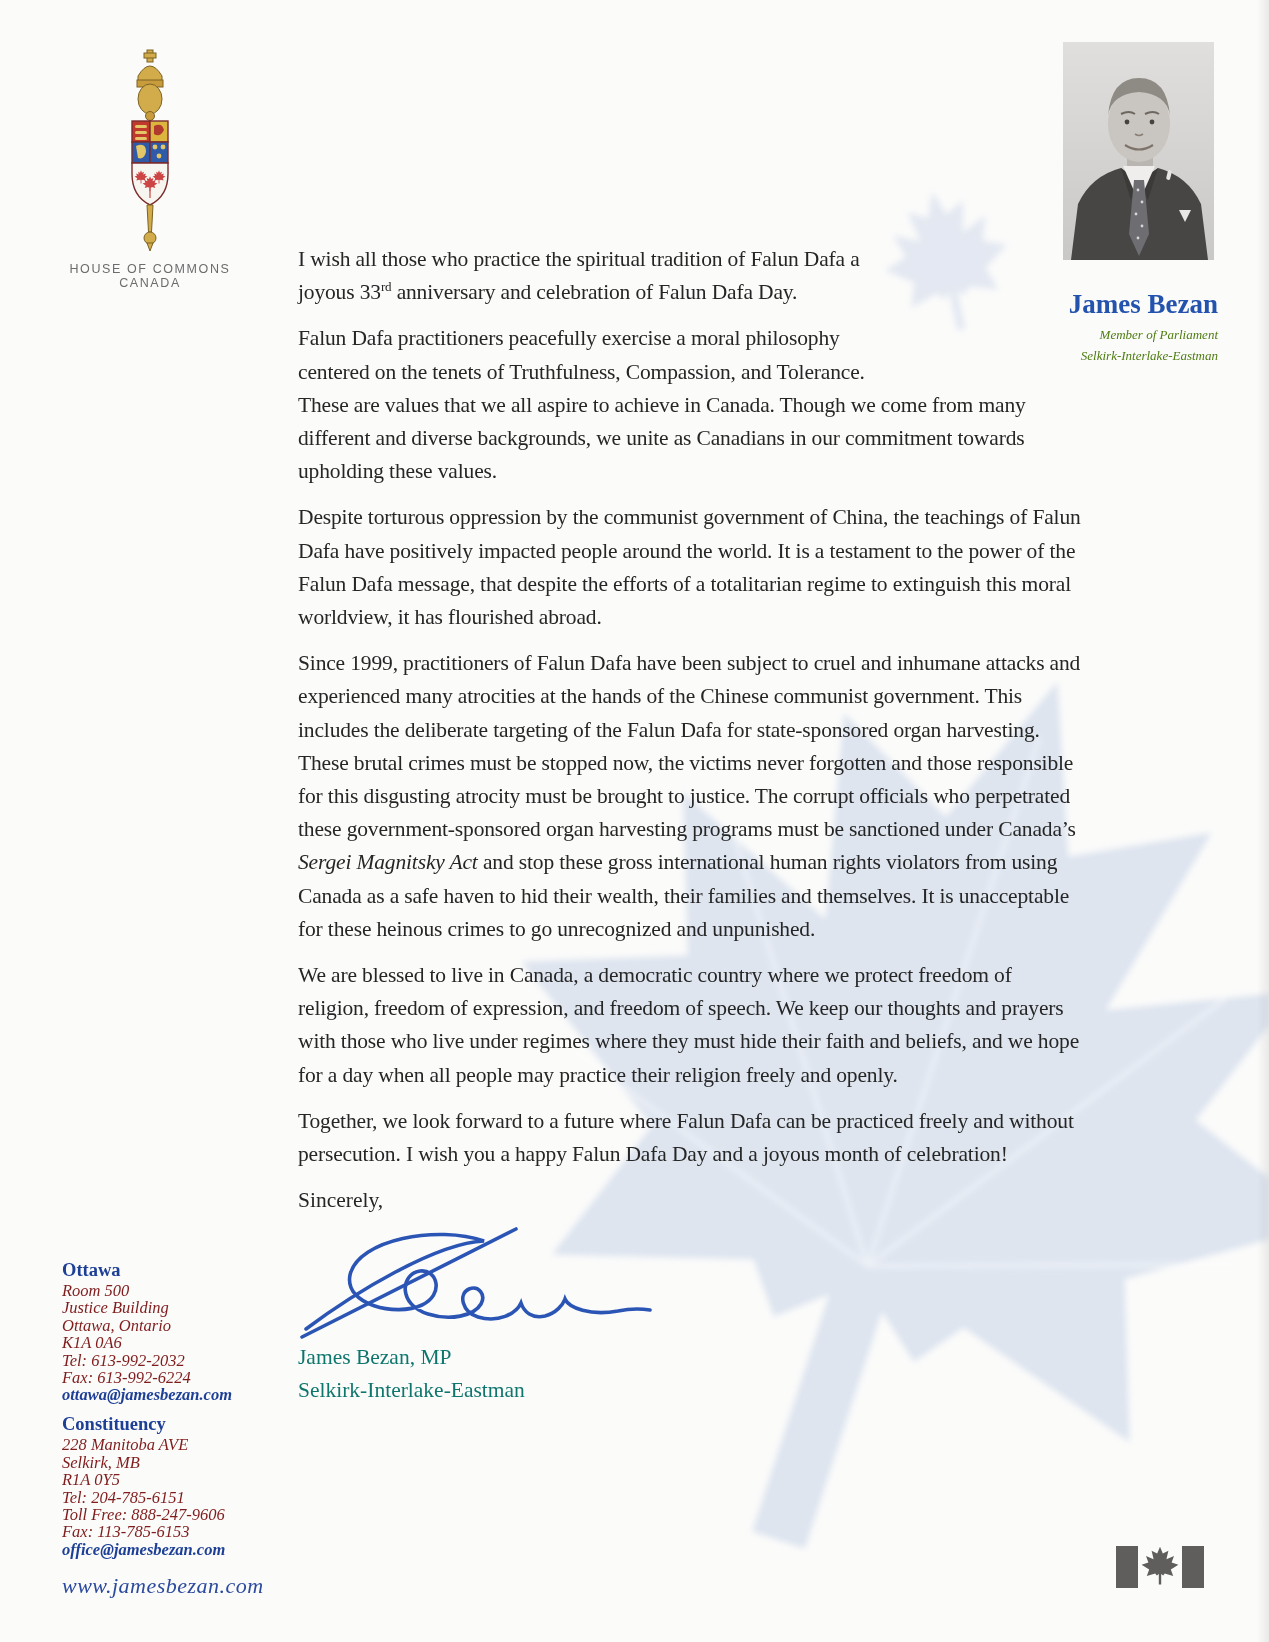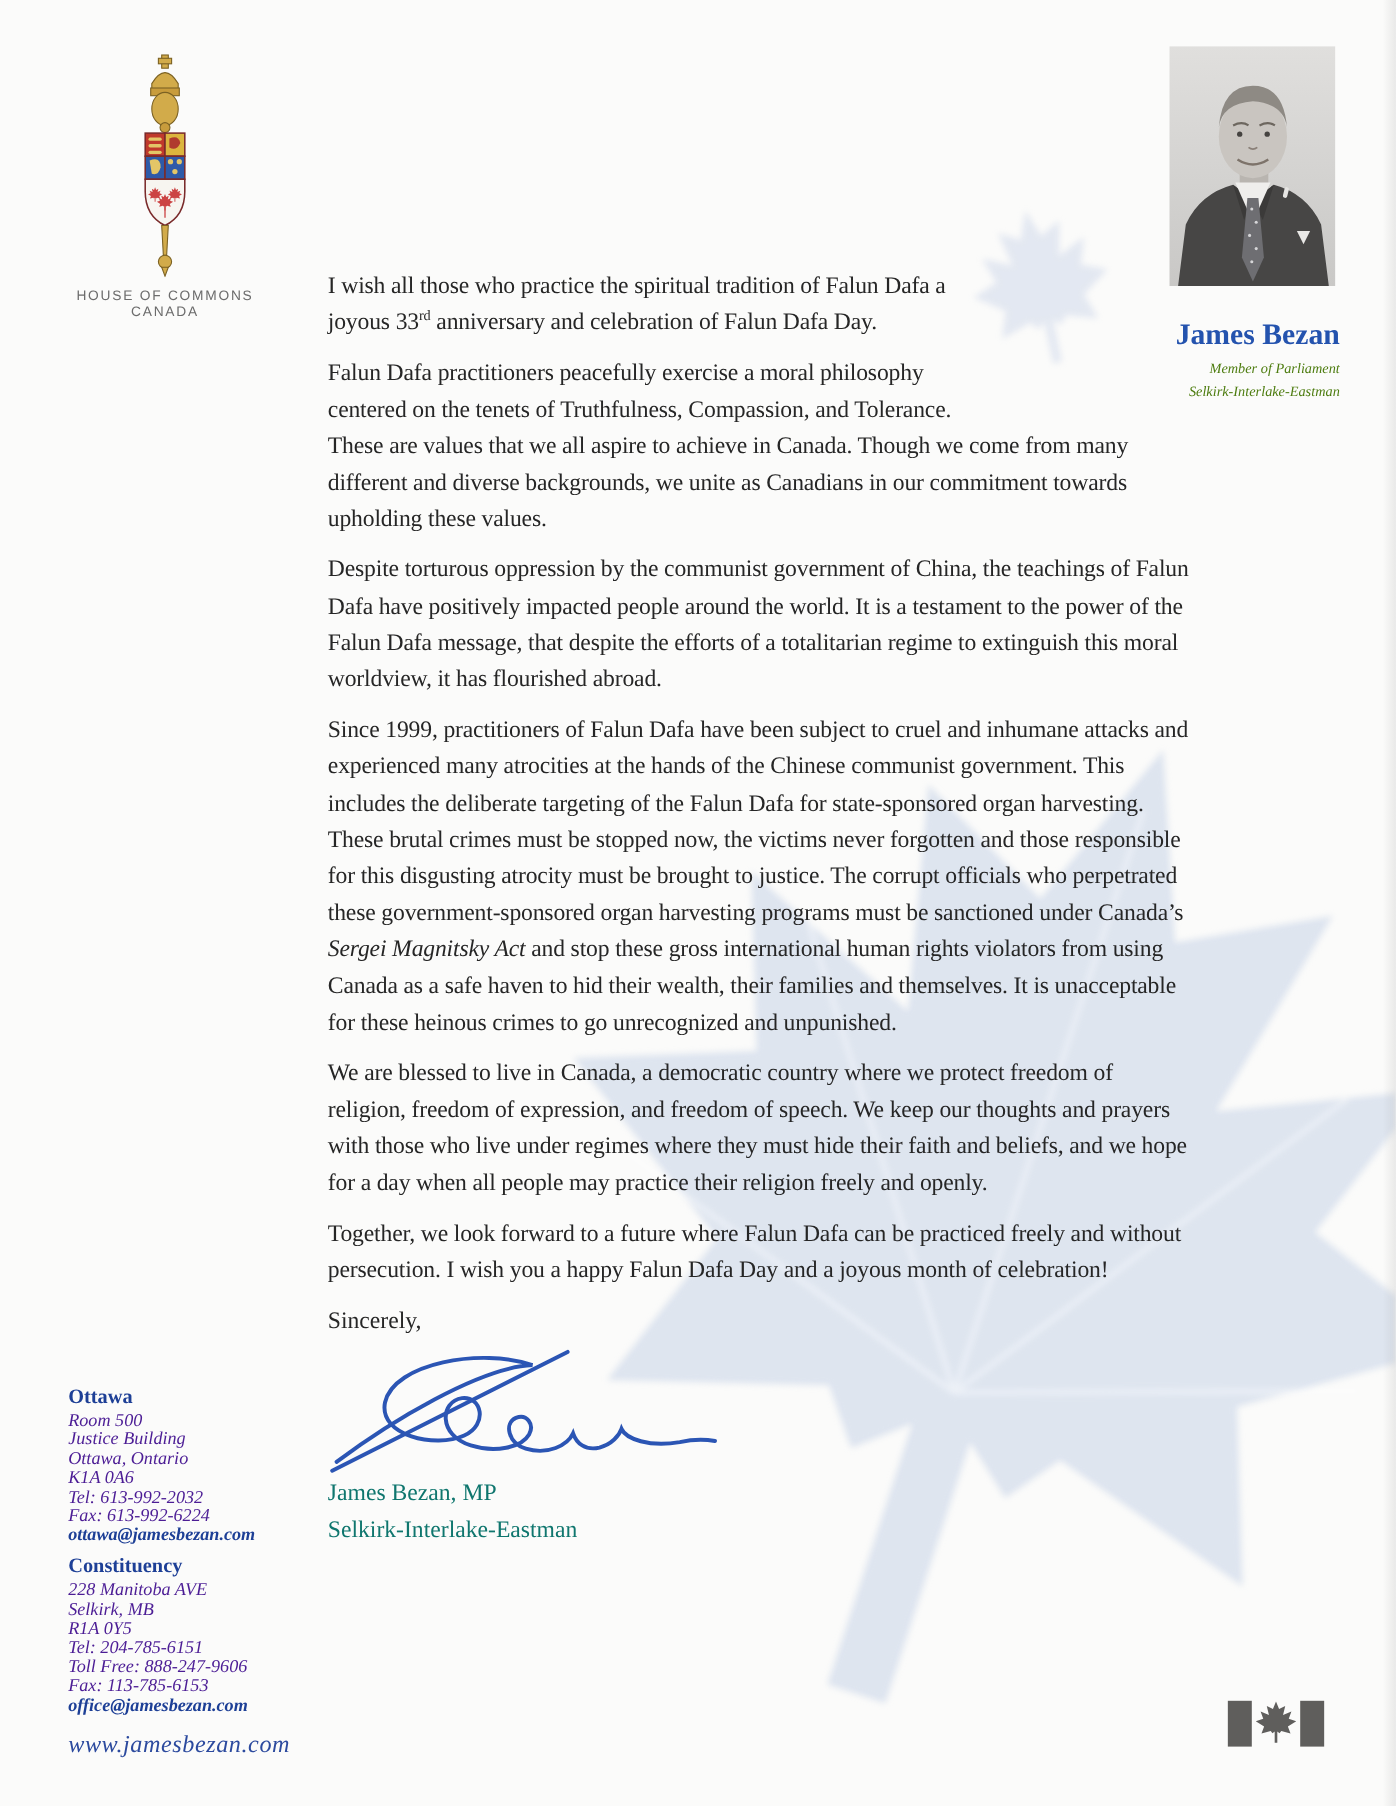--- a/index.html
+++ b/index.html
@@ -31,21 +31,21 @@
     letter-spacing:-0.15px;
   }
   .letter-body p.para:first-of-type{margin-top:243px;}
   .letter-body sup{font-size:13px;vertical-align:super;line-height:0;}
   .valediction{font-size:21.5px;line-height:33px;color:#262626;margin:4px 0 0;}
   .signature{display:block;margin:-4px 0 0 -10px;}
   .signer{font-size:21.5px;line-height:33px;color:#0f766e;margin:0;}
   
   .contact{position:absolute;left:62px;top:1260px;width:238px;}
   .c-h{font-weight:bold;font-size:18.5px;line-height:20px;color:#1d3f96;margin:0 0 2px;}
-  .c-line{font-style:italic;font-size:16.5px;line-height:17.4px;color:#4c1d95;}
+  .c-line{font-style:italic;font-size:16.5px;line-height:17.4px;color:#7f1d1d;}
   .c-email{font-style:italic;font-weight:bold;font-size:16.5px;line-height:18px;color:#1d3f96;}
   .c-gap{height:10px;}
   .website{font-style:italic;font-size:22px;color:#2c4a9e;letter-spacing:0.5px;margin-top:14px;}
   
   .flag{position:absolute;left:1116px;top:1546px;}
   
   .edge{position:absolute;right:0;top:0;width:12px;height:100%;
     background:linear-gradient(to right,rgba(160,160,160,0),rgba(150,150,150,0.18));}
 </style>
 </head>

